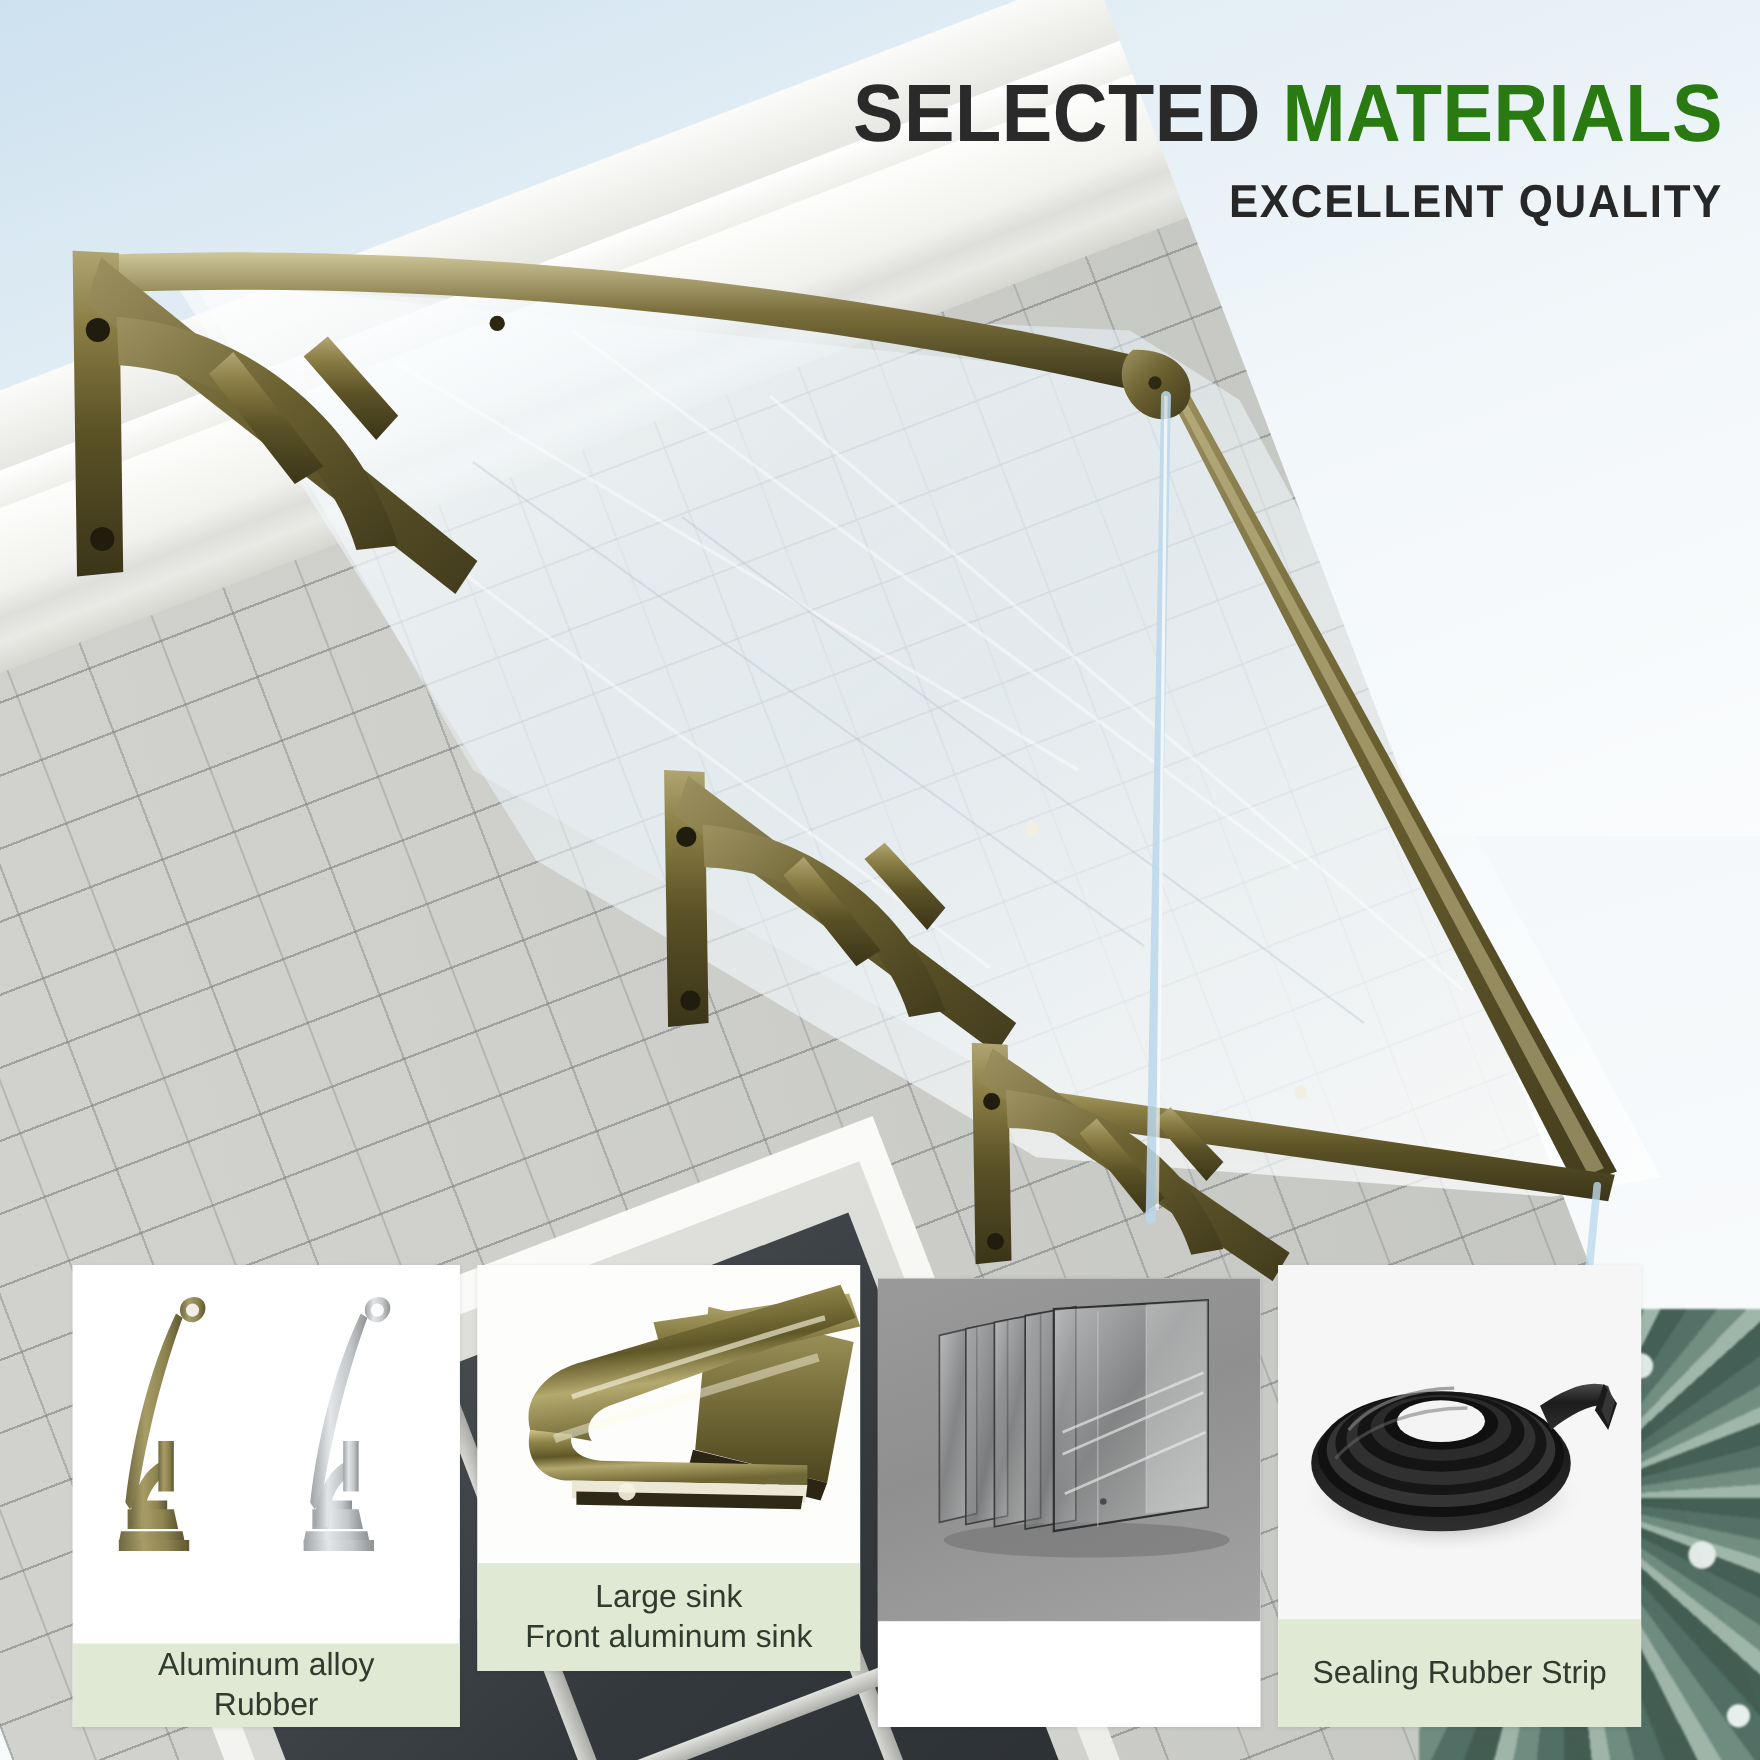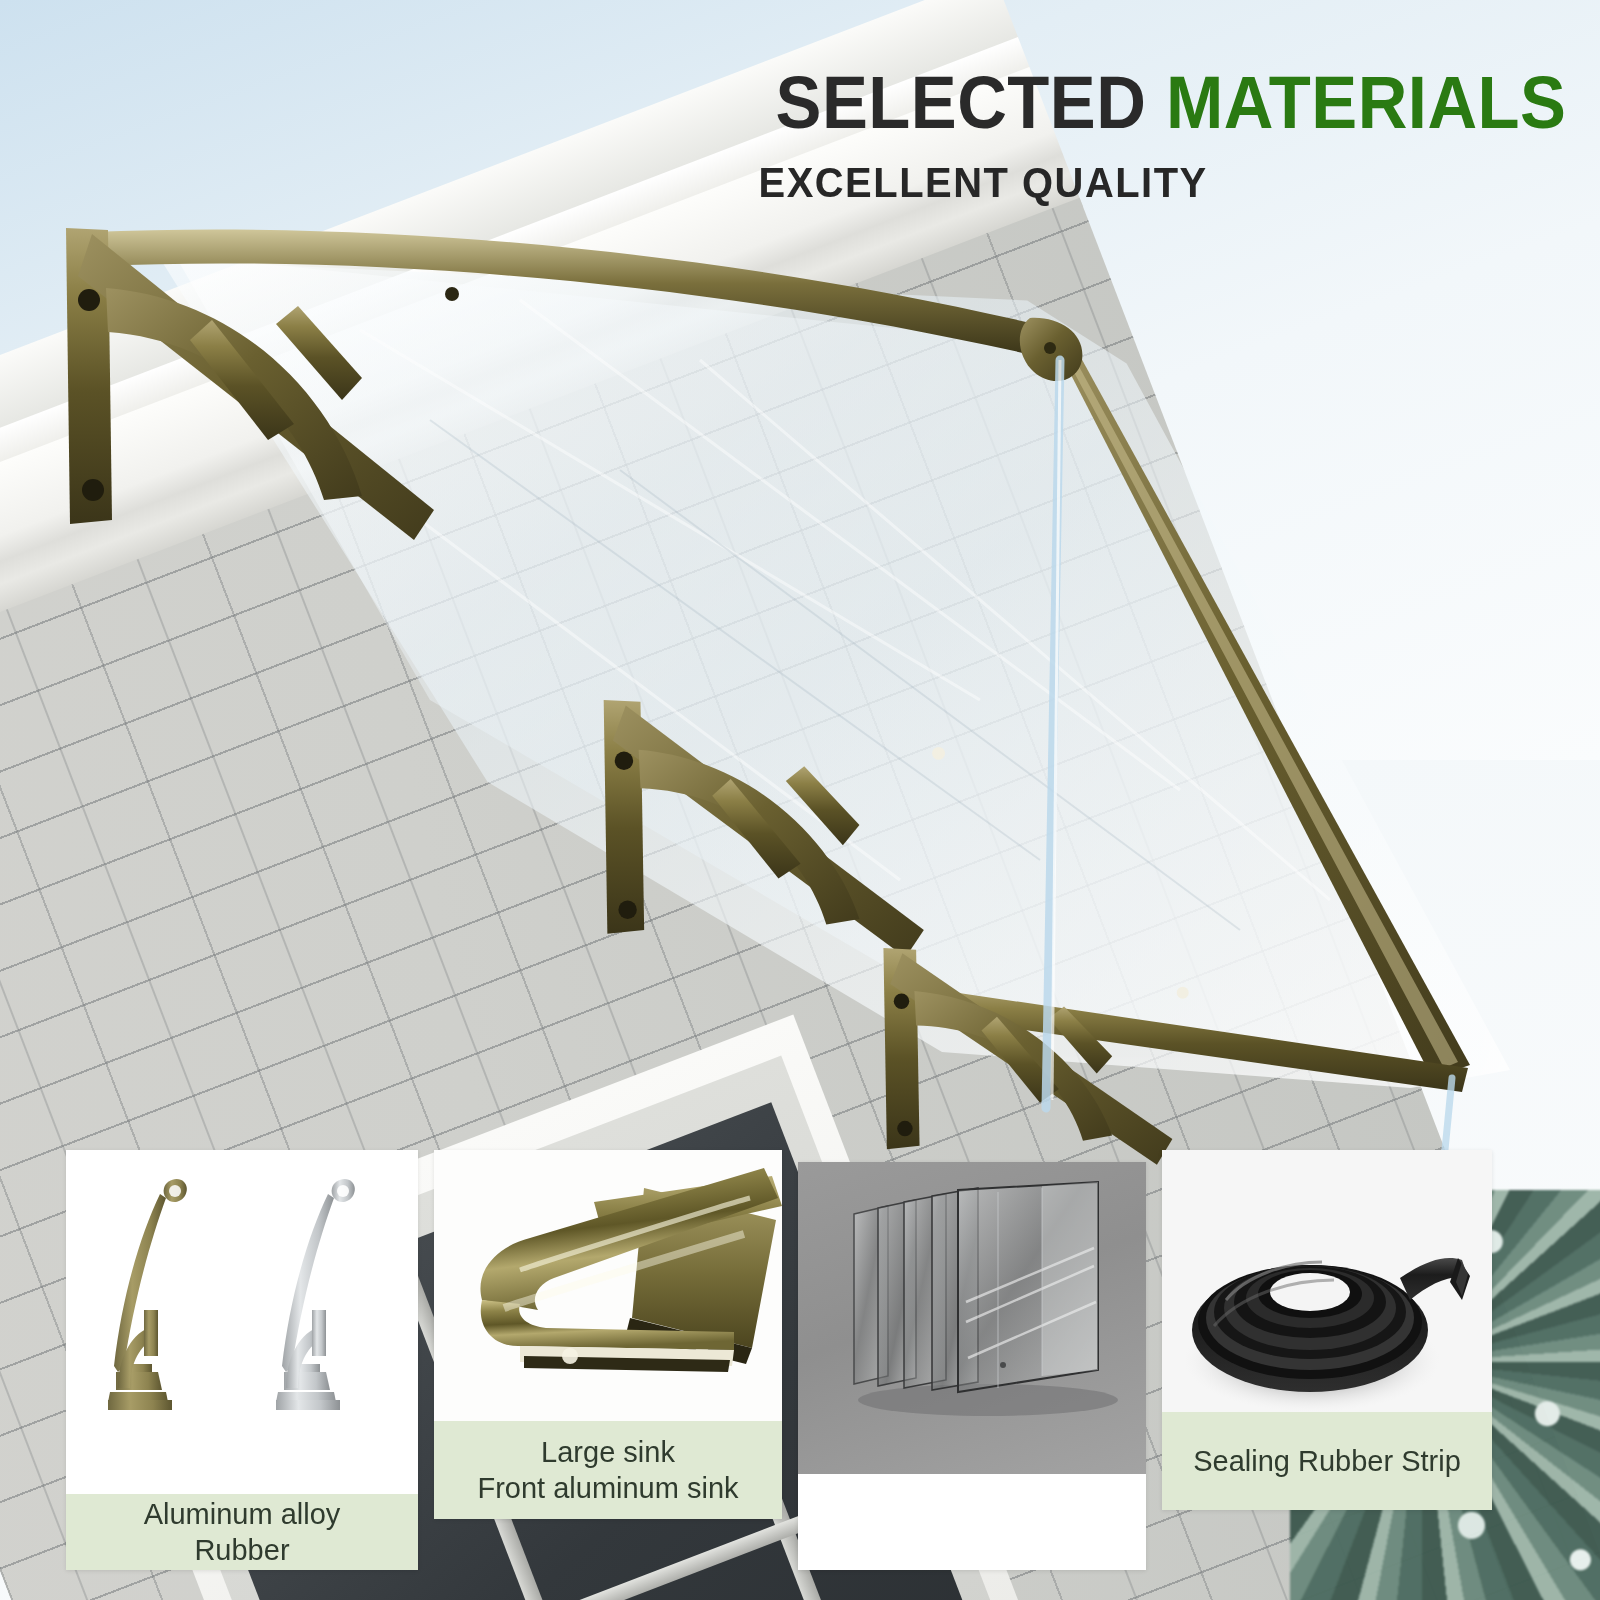--- a/index.html
+++ b/index.html
@@ -65,21 +65,21 @@
   .awning{position:absolute;left:0;top:0;width:1600px;height:1180px;}
 
   
   .sheet{position:absolute;left:90px;top:215px;width:1420px;height:900px;
     -webkit-clip-path:polygon(5.0% 5.0%, 66.0% 9.5%, 73.0% 16.5%, 100.0% 95.0%, 93.0% 97.0%, 60.0% 93.0%, 28.0% 63.0%);
     clip-path:polygon(5.0% 5.0%, 66.0% 9.5%, 73.0% 16.5%, 100.0% 95.0%, 93.0% 97.0%, 60.0% 93.0%, 28.0% 63.0%);
     background:linear-gradient(145deg, rgba(255,255,255,.62) 0%, rgba(233,243,249,.52) 35%, rgba(246,250,252,.66) 68%, rgba(255,255,255,.72) 100%);
     box-shadow:inset 0 0 80px rgba(255,255,255,.75);}
 
   
-  .headline{position:absolute;right:34px;top:66px;}
+  .headline{position:absolute;right:34px;top:66px;text-align:right;}
   .h1{font-size:74px;line-height:74px;font-weight:bold;letter-spacing:.5px;
       font-family:"Liberation Sans", sans-serif;white-space:nowrap;transform:scaleX(.93);transform-origin:right center;}
   .h1 .dark{color:#2a2a2a;}
   .h1 .green{color:#2a7a12;}
   .h2{margin-top:22px;font-size:42px;line-height:42px;font-weight:bold;color:#272727;
       letter-spacing:1.6px;white-space:nowrap;transform:scaleX(.95);transform-origin:right center;}
 
   
   .cards{position:absolute;left:0;top:1140px;width:1600px;height:460px;}
   .card{position:absolute;background:#ffffff;overflow:hidden;
@@ -367,21 +367,21 @@
           </g>
           <g opacity=".45" stroke="#cfd1d2" stroke-width="1.5" fill="none">
             <path d="M200,30 L200,226"></path>
             <path d="M244,26 L244,214"></path>
           </g>
           <circle cx="205" cy="203" r="3" fill="#2b2c2d" opacity=".7"></circle>
         </svg>
       </div>
     </div>
 
-    <div class="card" style="left:1162px;top:10px;width:330px;height:360px;text-decoration:underline;">
+    <div class="card" style="left:1162px;top:10px;width:330px;height:420px;text-decoration:underline;">
       <div class="photo" style="height:322px;background:#f6f6f6;">
         <svg width="330" height="322" viewBox="0 0 330 322">
           <defs>
             <linearGradient id="rub" x1="0" y1="0" x2="0" y2="1">
               <stop offset="0%" stop-color="#4a4a4a"></stop>
               <stop offset="40%" stop-color="#1c1c1c"></stop>
               <stop offset="100%" stop-color="#2e2e2e"></stop>
             </linearGradient>
             <radialGradient id="rubShadow" cx="0.5" cy="0.5" r="0.5">
               <stop offset="60%" stop-color="#c9c9c9" stop-opacity=".8"></stop>

